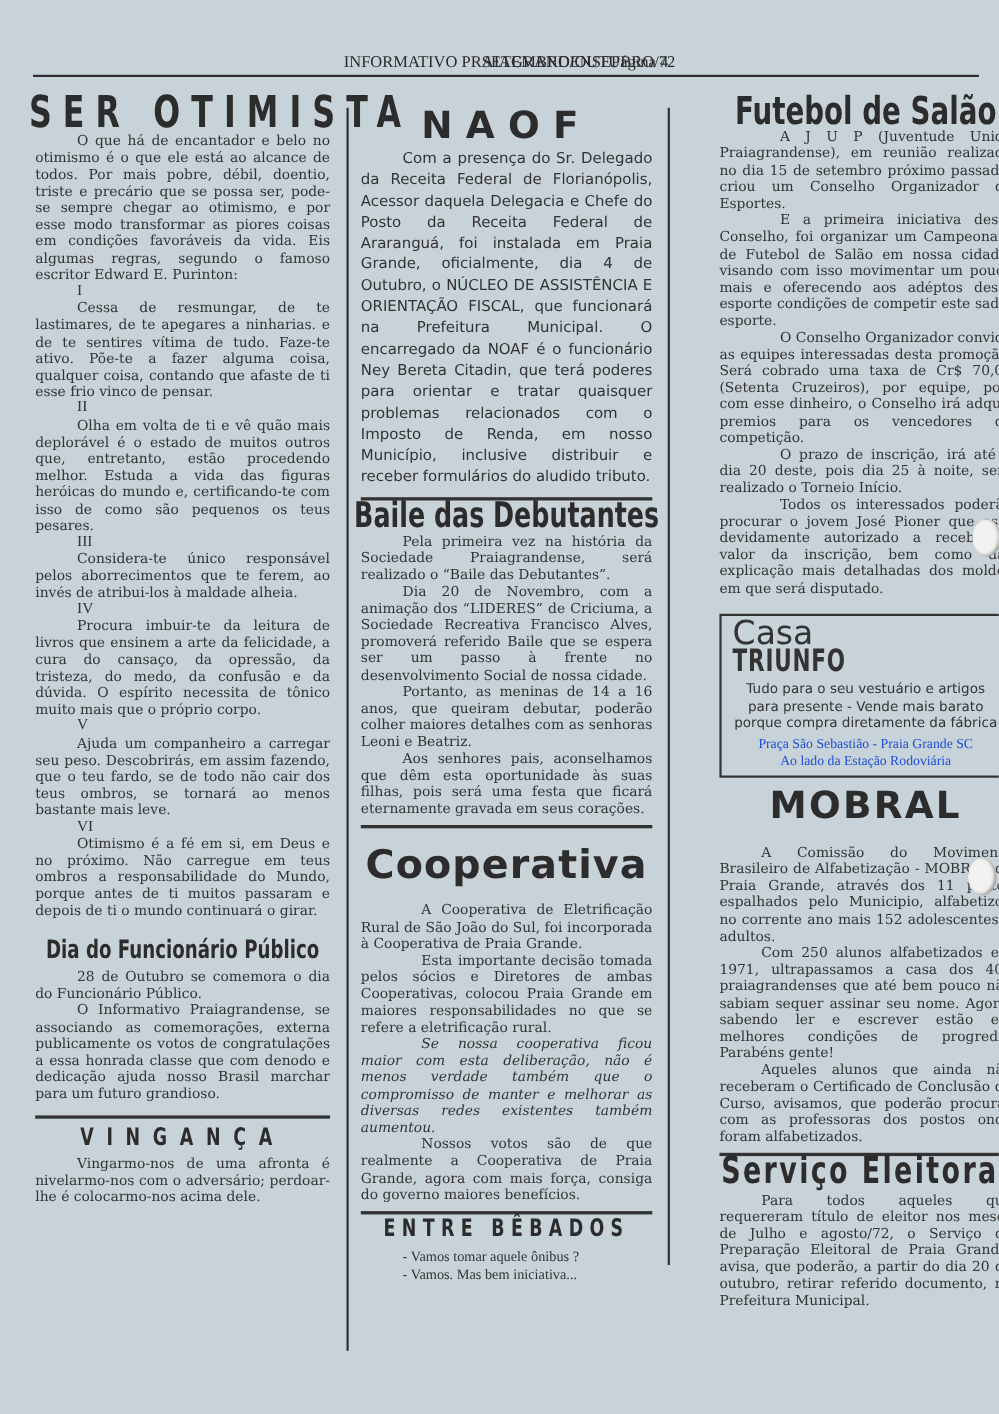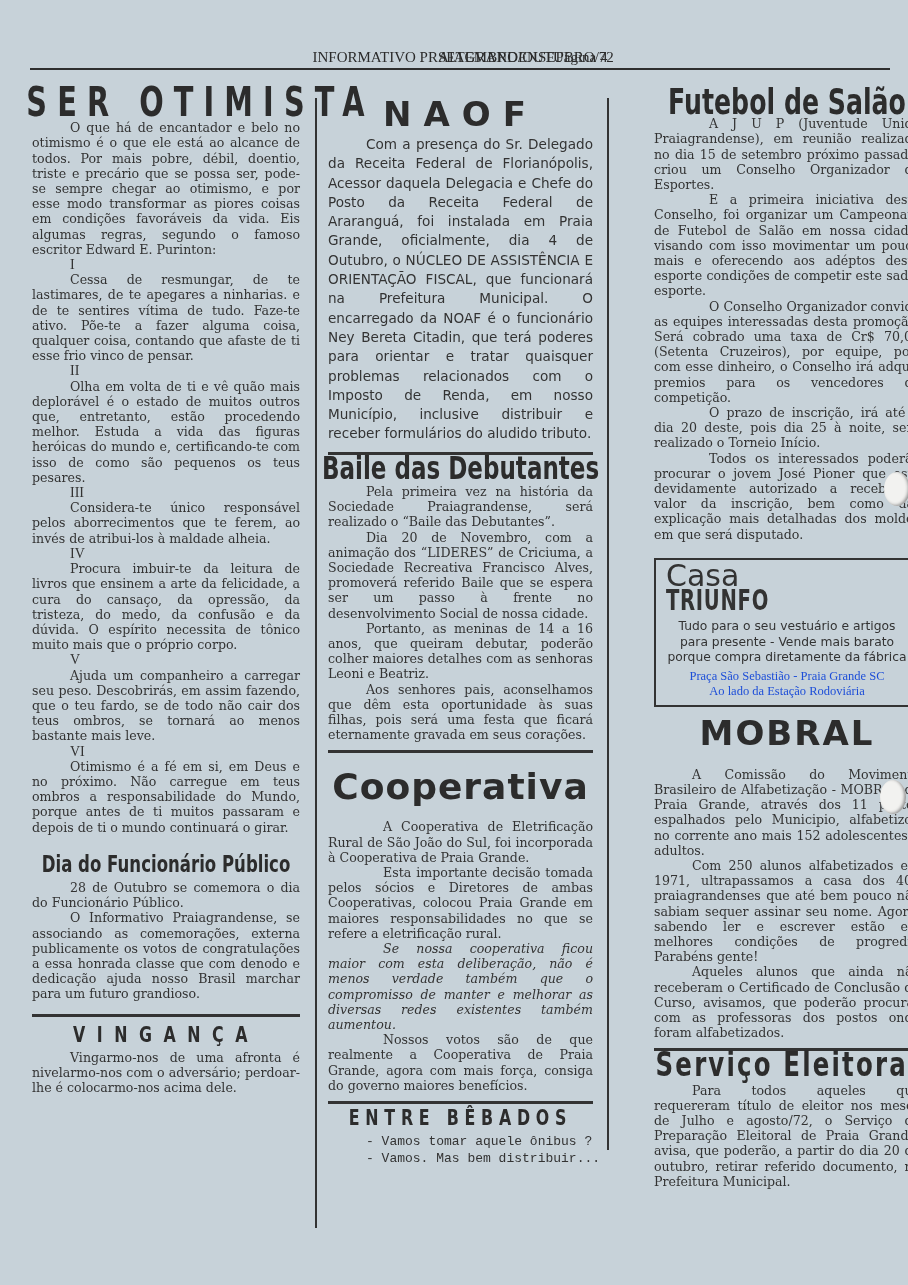--- a/index.html
+++ b/index.html
@@ -40,21 +40,21 @@
   .hr { height: 0; border-top: 3px solid #333; margin: 8px 0 6px 0; }
   .sans-body { font-family: "DejaVu Sans", sans-serif; font-size: 13.6px; line-height: 19.3px; }
   .ad-box {
     border: 2px solid #333; padding: 8px 10px 6px 10px; margin: 8px 0 6px 0;
   }
   .ad-title { display: flex; align-items: baseline; justify-content: center; gap: 10px; flex-direction: column; }
   .ad-casa { font-family: "DejaVu Sans", sans-serif; font-size: 30px; }
   .ad-triunfo { font-family: "DejaVu Sans", sans-serif; font-weight: bold; font-size: 28px; display: inline-block; transform: scaleX(0.7); transform-origin: left center; letter-spacing: 1px; }
   .ad-text { font-family: "DejaVu Sans", sans-serif; font-size: 12.3px; line-height: 15.5px; text-align: center; margin-top: 6px; }
   .ad-addr { font-family: "Liberation Serif", serif; font-size: 12.5px; line-height: 15px; text-align: center; color: #1d4ed8; margin-top: 3px; }
-  .dialog-line { font-family: Liberation Mono, monospace; font-size: 13px; line-height: 17px; white-space: nowrap; margin: 0; }
+  .dialog-line { font-family: Liberation Serif, serif; font-size: 13px; line-height: 17px; white-space: nowrap; margin: 0; }
   .punch {
     position: absolute; width: 26px; height: 34px; border-radius: 50%;
     background: #f2f2f0; box-shadow: inset -2px -1px 3px #999;
   }
 </style>
 </head>
 <body>
 
 <div class="page-header">
   <span>INFORMATIVO PRAIAGRANDENSE</span>
@@ -104,21 +104,21 @@
 
   <div class="head-wide" style="font-size:36px; letter-spacing:1px; line-height:44px; margin-bottom:10px;margin-top:12px;">Cooperativa</div>
   <p style="text-indent:55px;">A Cooperativa de Eletrificação Rural de São João do Sul, foi incorporada à Cooperativa de Praia Grande.</p>
   <p style="text-indent:55px;">Esta importante decisão tomada pelos sócios e Diretores de ambas Cooperativas, colocou Praia Grande em maiores responsabilidades no que se refere a eletrificação rural.</p>
   <p style="text-indent:55px;font-style:italic;">Se nossa cooperativa ficou maior com esta deliberação, não é menos verdade também que o compromisso de manter e melhorar as diversas redes existentes também aumentou.</p>
   <p style="text-indent:55px;">Nossos votos são de que realmente a Cooperativa de Praia Grande, agora com mais força, consiga do governo maiores benefícios.</p>
   <div class="hr"></div>
 
   <div class="head-condensed" style="font-size:22px; letter-spacing:8px; margin:6px -40px 8px -40px;">ENTRE BÊBADOS</div>
   <p class="dialog-line">- Vamos tomar aquele ônibus ?</p>
-  <p class="dialog-line">- Vamos. Mas bem distribuir...</p>
+  <p class="dialog-line">- Vamos. Mas bem iniciativa...</p>
 </div>
 
 <div class="col col3">
   <div class="head-condensed" style="font-size:35px; margin:0 -60px 6px -60px;">Futebol de Salão</div>
   <p style="text-indent:55px;">A J U P (Juventude Unida Praiagrandense), em reunião realizada no dia 15 de setembro próximo passado, criou um Conselho Organizador de Esportes.</p>
   <p style="text-indent:55px;">E a primeira iniciativa deste Conselho, foi organizar um Campeonato de Futebol de Salão em nossa cidade, visando com isso movimentar um pouco mais e oferecendo aos adéptos deste esporte condições de competir este sadio esporte.</p>
   <p style="text-indent:55px;">O Conselho Organizador convida as equipes interessadas desta promoção. Será cobrado uma taxa de Cr$ 70,00 (Setenta Cruzeiros), por equipe, pois com esse dinheiro, o Conselho irá adquir premios para os vencedores da competição.</p>
   <p style="text-indent:55px;">O prazo de inscrição, irá até o dia 20 deste, pois dia 25 à noite, será realizado o Torneio Início.</p>
   <p style="text-indent:55px;">Todos os interessados poderão procurar o jovem José Pioner que está devidamente autorizado a receber o valor da inscrição, bem como dar explicação mais detalhadas dos moldes em que será disputado.</p>
 

